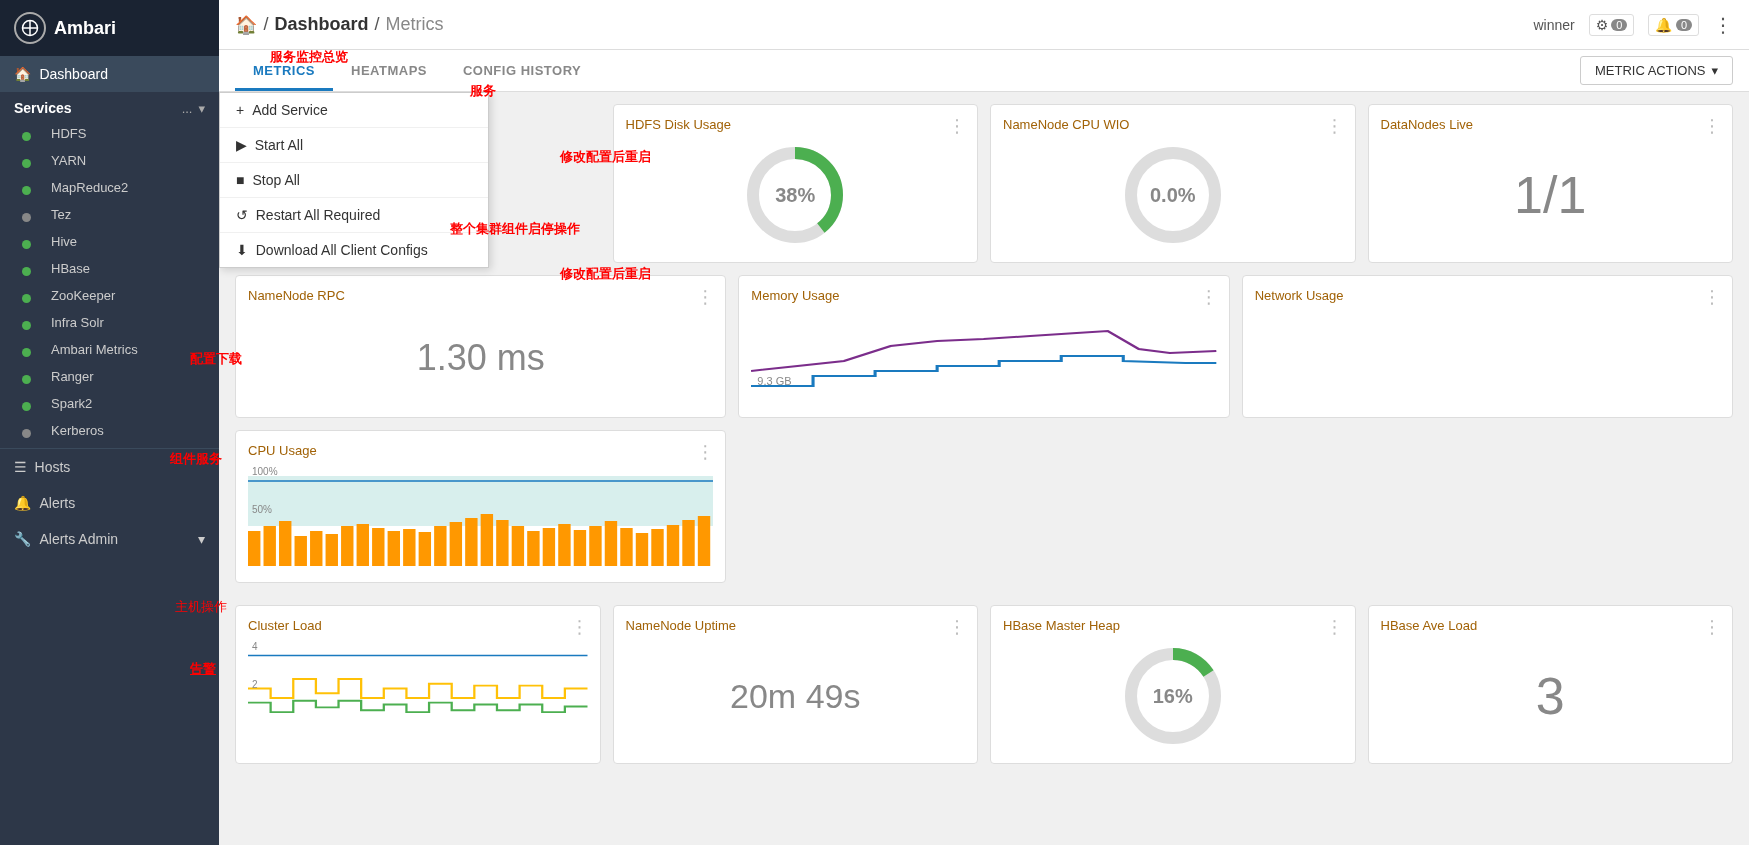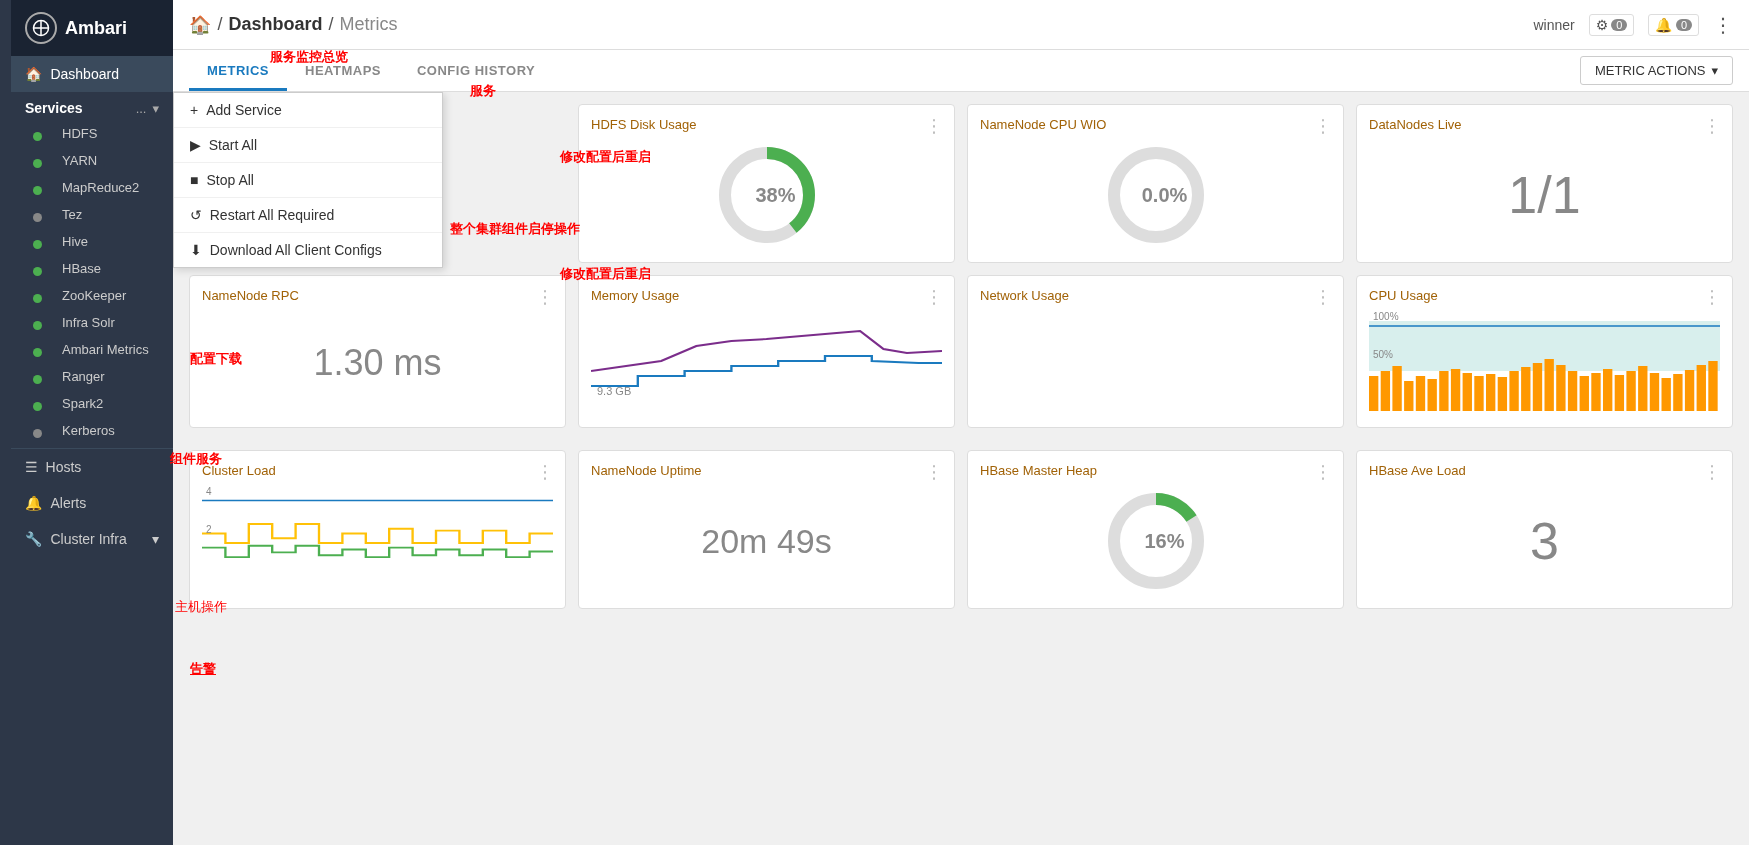--- a/index.html
+++ b/index.html
@@ -1,28 +1,27 @@
 <!DOCTYPE html>
 <html><head>
   <meta charset="utf-8">
   <style>
     * { box-sizing: border-box; margin: 0; padding: 0; }
     body { font-family: 'Helvetica Neue', Arial, sans-serif; background: #f5f5f5; display: flex; height: 845px; overflow: hidden; }
 
     
     .sidebar {
-      width: 173px;
+      width: 219px;
       background: #2d3748;
       color: #ccc;
       display: flex;
       flex-direction: column;
       flex-shrink: 0;
       height: 100%;
       overflow-y: auto;
-      padding-left: 11px;
     }
     .sidebar-header {
       display: flex;
       align-items: center;
       padding: 12px 14px;
       background: #1a2332;
       color: #fff;
       font-size: 18px;
       font-weight: bold;
       gap: 8px;
@@ -164,21 +163,21 @@
       flex: 1;
     }
     .donut {
       position: relative; width: 110px; height: 110px;
     }
     .donut svg { width: 110px; height: 110px; }
     .donut-label {
       position: absolute;
       top: 50%; left: 50%;
       transform: translate(-50%, -50%);
-      font-size: 20px; font-weight: bold; color: #888; margin-left: 9px;
+      font-size: 20px; font-weight: bold; color: #888;
     }
 
     
     .chart-placeholder {
       flex: 1; position: relative; overflow: hidden;
     }
 
     
     .sidebar::-webkit-scrollbar { width: 4px; }
     .sidebar::-webkit-scrollbar-thumb { background: #555; }
@@ -271,21 +270,21 @@
   <div class="sidebar-nav-item" style="margin-top:4px;border-top:1px solid #3a4a5c;">
     <span>☰</span>
     <span>Hosts</span>
   </div>
   <div class="sidebar-nav-item">
     <span>🔔</span>
     <span>Alerts</span>
   </div>
   <div class="sidebar-nav-item">
     <span>🔧</span>
-    <span>Cluster Infra</span>
+    <span>Alerts Admin</span>
     <span style="margin-left:auto;">▾</span>
   </div>
 </div>
 
 <div class="main-content">
 
   <div class="topbar">
     <div class="breadcrumb">
       <span style="color:#1a7abf;cursor:pointer;">🏠</span>
       <span>/</span>
@@ -376,21 +375,21 @@
         </div>
       </div>
 
       <div class="metric-card">
         <div class="metric-card-title">DataNodes Live</div>
         <span class="three-dots metric-card-menu">⋮</span>
         <div class="metric-card-value large">1/1</div>
       </div>
     </div>
 
-    <div style="padding: 12px 16px 0; display:grid; grid-template-columns:1fr 1fr 1fr 1fr; gap:12px;">
+    <div style="padding: 12px 16px 0; display:grid; grid-template-columns:1fr 1fr 1fr; gap:12px;">
 
       <div class="metric-card">
         <div class="metric-card-title">NameNode RPC</div>
         <span class="three-dots metric-card-menu">⋮</span>
         <div class="metric-card-value" style="font-size:36px;color:#888;">1.30 ms</div>
       </div>
 
       <div class="metric-card">
         <div class="metric-card-title">Memory Usage</div>
         <span class="three-dots metric-card-menu">⋮</span>

